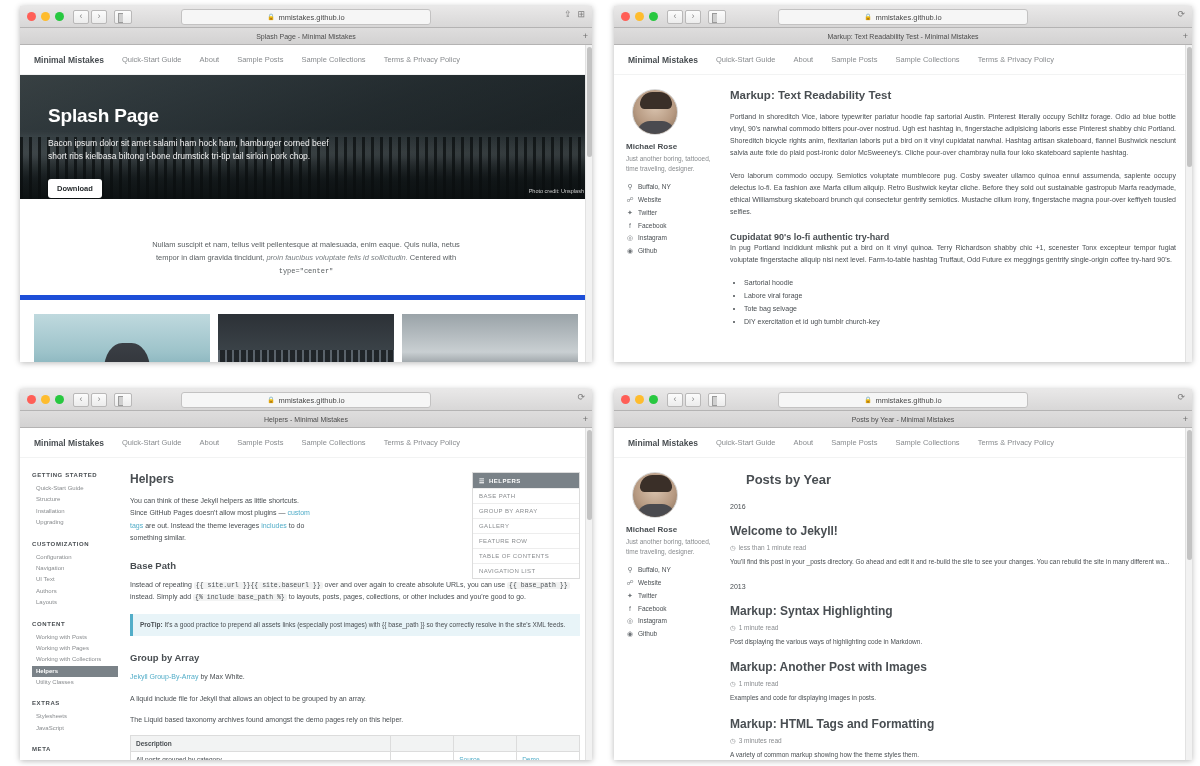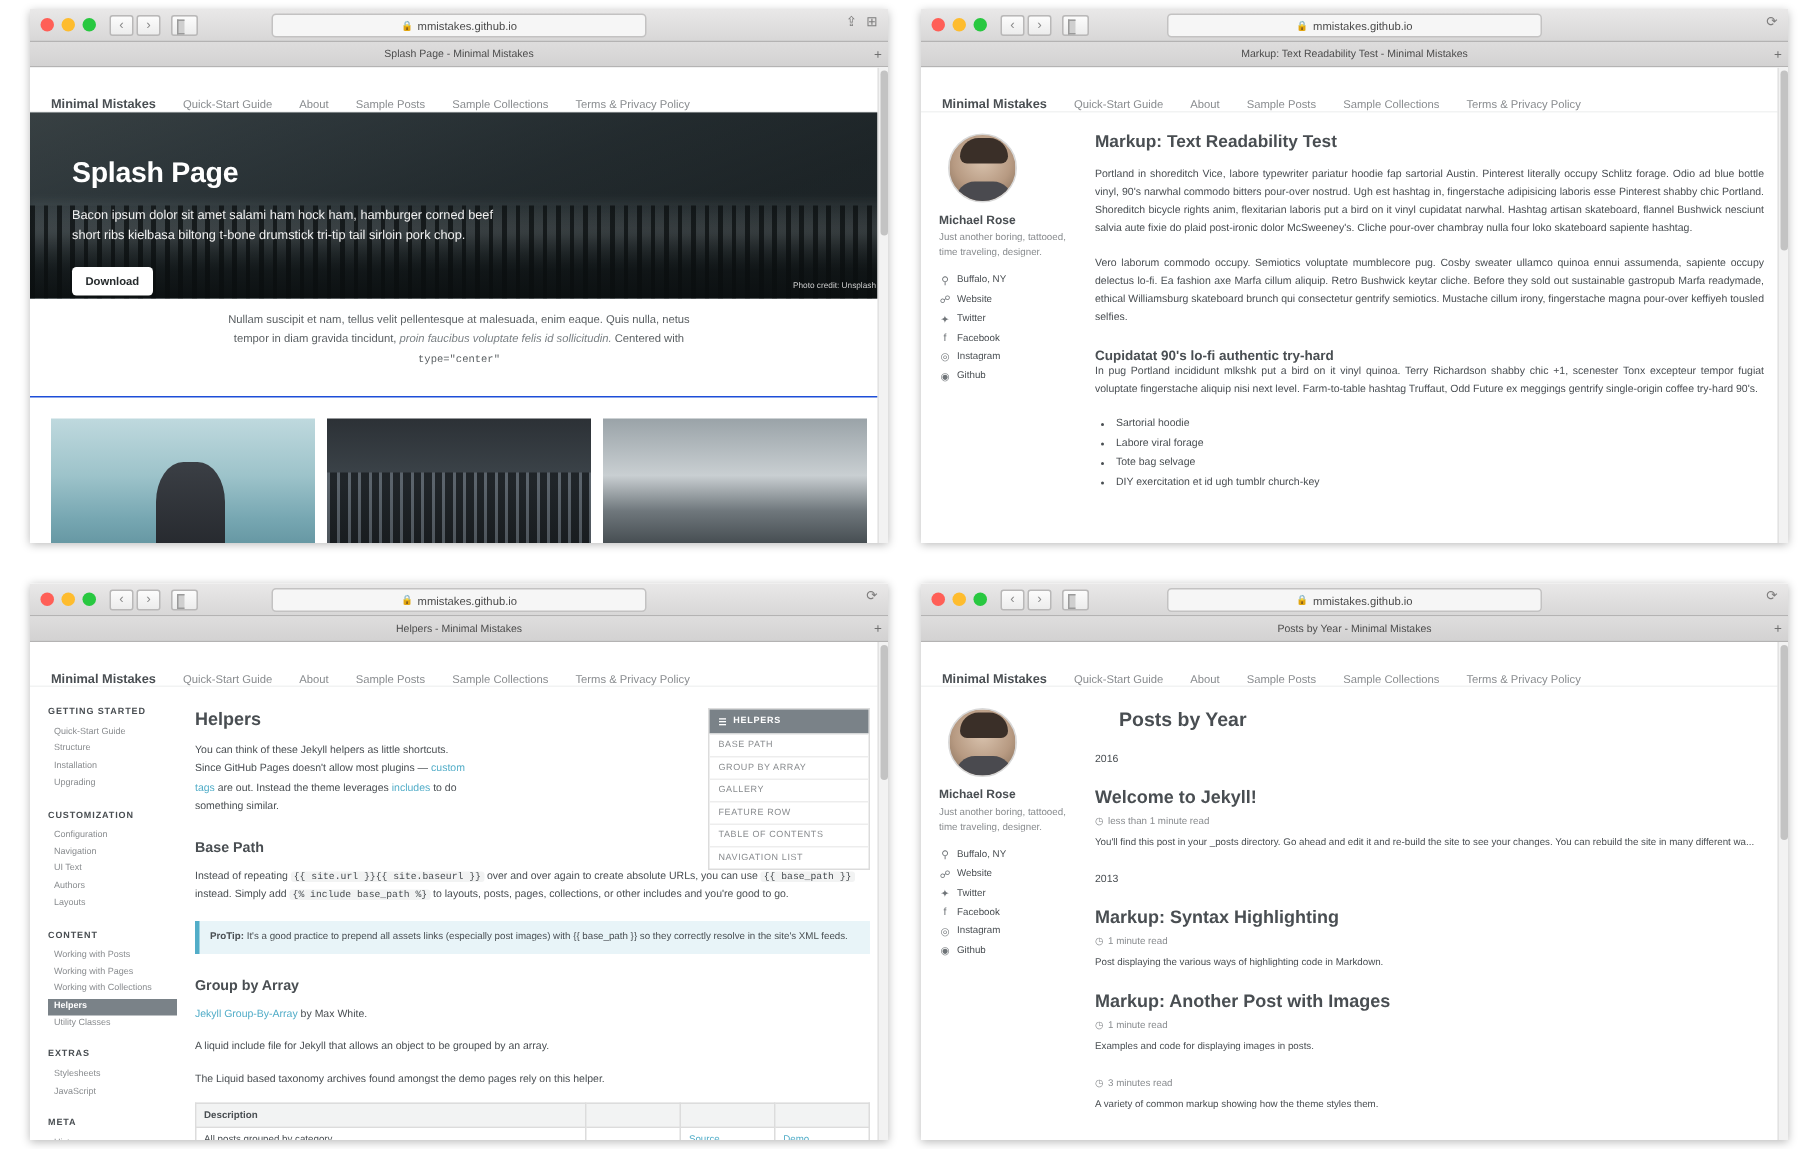--- a/index.html
+++ b/index.html
@@ -114,21 +114,21 @@
   }
   .scrollbar .thumb {
     position: absolute; left: 1px; width: 5px;
     background: #c3c3c3; border-radius: 3px;
   }
 
   
   .masthead {
     height: 30px;
     border-bottom: 1px solid #f2f3f3;
-    display: flex; align-items: flex-end;
+    display: flex; align-items: center;
     padding: 0 14px;
     background: #fff;
     gap: 18px;
   }
   .masthead .brand { font-size: 8.5px; font-weight: bold; color: #494e52; }
   .masthead .navitem { font-size: 7.5px; color: #898c8f; }
 
   
   .splash {
     height: 124px;
@@ -165,22 +165,22 @@
   }
   .photo-credit {
     position: absolute; right: 8px; bottom: 5px;
     font-size: 5.5px; color: #cdcdcd; z-index: 3;
   }
   .centered-note {
     text-align: center;
     font-size: 7.5px;
     color: #5b6063;
     line-height: 1.7;
-    padding: 8px 70px 18px 70px;
-    border-bottom: 1px solid #1d4ed8;
+    padding: 40px 70px 18px 70px;
+    border-bottom: 5px solid #1d4ed8;
   }
   .centered-note em { color: #7a8084; font-style: italic; }
   .centered-note code { font-family: "Liberation Mono", monospace; font-size: 7px; color: #5b6063; }
   .gallery {
     display: flex; gap: 8px;
     padding: 14px 14px 0 14px;
   }
   .gal-img { height: 95px; flex: 1 1 0; }
   .gal1 { background: linear-gradient(180deg,#bfd9de 0%, #9dc3ca 40%, #77a7b2 70%, #5b8d99 100%); position: relative; }
   .gal1::after {
@@ -670,20 +670,21 @@
             </div>
             <div class="entry">
               <h3>Markup: Another Post with Images</h3>
               <p class="meta">
                   <span>◷</span>
                   <span>1 minute read</span>
                 </p>
               <p class="excerpt">Examples and code for displaying images in posts.</p>
             </div>
             <div class="entry">
+              <h3>Markup: HTML Tags and Formatting</h3>
               <p class="meta">
                   <span>◷</span>
                   <span>3 minutes read</span>
                 </p>
               <p class="excerpt">A variety of common markup showing how the theme styles them.</p>
             </div>
 
           </div>
         </div>
         <div class="scrollbar">

